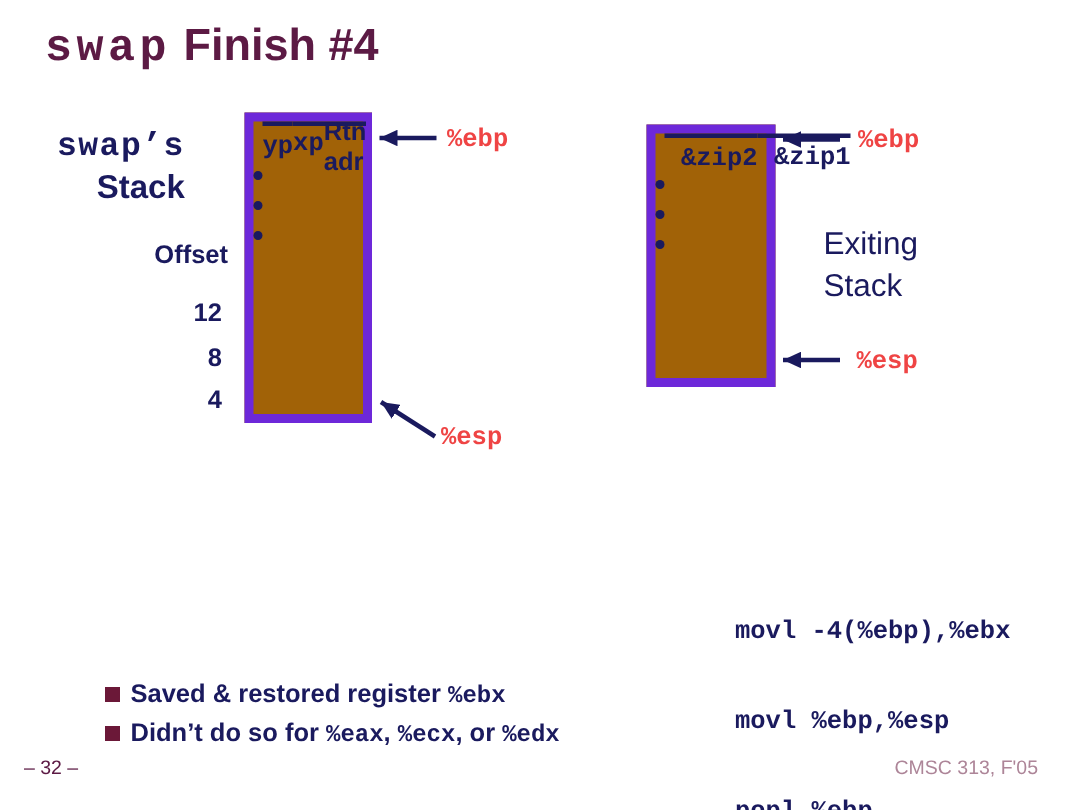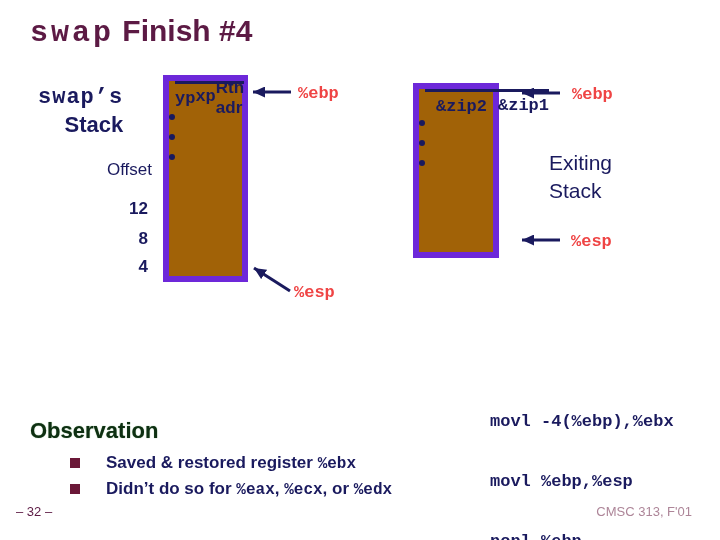--- a/index.html
+++ b/index.html
@@ -8,21 +8,21 @@
   .mono{font-family:"Liberation Mono","DejaVu Sans Mono",monospace;}
 
   
   .title{position:absolute;left:30px;top:14px;font-size:30px;font-weight:bold;color:#5c1a44;white-space:nowrap;}
   .title .mono{letter-spacing:3px;font-weight:bold;}
 
   
   .stack-name{position:absolute;left:38px;top:84px;font-size:22px;font-weight:bold;color:#1a1a5e;line-height:27px;text-align:right;}
   .stack-name .mono{letter-spacing:1px;}
   .offset-label{position:absolute;left:88px;top:160px;width:64px;text-align:right;
-                font-size:17px;font-weight:normal;color:#1a1a5e;}
+                font-size:17px;font-weight:bold;color:#1a1a5e;}
   .offset-num{position:absolute;width:48px;text-align:right;left:100px;
               font-size:17px;font-weight:bold;color:#1a1a5e;}
 
   
   .stackbox{position:absolute;box-sizing:border-box;background:#a16207;border:6px solid #6d28d9;
             display:flex;flex-direction:row;}
   .dotcell{display:flex;flex-direction:column;align-items:center;justify-content:center;}
   .dot{width:6px;height:6px;border-radius:50%;background:#1a1a5e;margin:7px 0;}
   .cell{box-sizing:border-box;border-top:3px solid #1a1a5e;display:flex;align-items:center;justify-content:center;
         font-size:17px;font-weight:bold;color:#1a1a5e;}
@@ -35,21 +35,21 @@
 
   .exiting{position:absolute;left:549px;top:149px;font-size:21px;font-weight:normal;color:#1a1a5e;line-height:28px;}
 
   
   .code{position:absolute;left:490px;top:372px;font-family:"Liberation Mono","DejaVu Sans Mono",monospace;
         font-size:17px;font-weight:bold;color:#1a1a5e;line-height:20px;white-space:pre;}
 
   
   .obs-head{position:absolute;left:30px;top:418px;font-size:22px;font-weight:bold;color:#0e2f12;
             text-shadow:0 0 1px #6f9f6f;}
-  .bullet-row{position:absolute;left:70px;display:flex;align-items:flex-start;white-space:nowrap;gap:19px;}
+  .bullet-row{position:absolute;left:70px;display:flex;align-items:flex-start;white-space:nowrap;}
   .bullet-sq{width:10px;height:10px;background:#6b1838;margin:5px 7px 0 0;flex:0 0 auto;}
   .bullet-text{font-size:17px;font-weight:bold;color:#1a1a5e;}
   .bullet-text .mono{font-size:16px;}
 
   
   .footer-page{position:absolute;left:16px;top:504px;font-size:13px;color:#5c1a44;}
   .footer-course{position:absolute;right:8px;top:504px;font-size:13px;color:#ad8598;}
 
   svg.arrows{position:absolute;left:0;top:0;pointer-events:none;}
 </style>
@@ -76,21 +76,21 @@
     <div class="dotcell" style="height:112px;">
       <span class="dot"></span>
       <span class="dot"></span>
       <span class="dot"></span>
     </div>
     <div class="cell mono-cell" style="height:31px;">yp</div>
     <div class="cell mono-cell" style="height:28px;">xp</div>
     <div class="cell" style="height:30px;">Rtn adr</div>
   </div>
 
-  <div class="stackbox" style="left:413px;top:83px;width:86px;height:175px;">
+  <div class="stackbox" style="left:431px;top:83px;width:86px;height:175px;">
     <div class="dotcell" style="height:108px;">
       <span class="dot"></span>
       <span class="dot"></span>
       <span class="dot"></span>
     </div>
     <div class="cell mono-cell left-align" style="height:32px;">&amp;zip2</div>
     <div class="cell mono-cell left-align" style="height:29px;">&amp;zip1</div>
   </div>
 
   <div class="reg" style="left:298px;top:84px;">%ebp</div>
@@ -115,28 +115,27 @@
     <line x1="560" y1="240" x2="522" y2="240" stroke="#1a1a5e" stroke-width="3" marker-end="url(#ah)"></line>
   </svg>
 
   <div class="code">
     <div>movl -4(%ebp),%ebx</div>
     <div>movl %ebp,%esp</div>
     <div>popl %ebp</div>
     
   </div>
 
-  <div class="obs-head">Observation</div>
 
   <div class="bullet-row" style="top:453px;">
     <span class="bullet-sq"></span>
     <span class="bullet-text"><span>Saved &amp; restored register </span><span class="mono">%ebx</span></span>
   </div>
 
   <div class="bullet-row" style="top:479px;justify-content:center;">
     <span class="bullet-sq"></span>
     <span class="bullet-text"><span>Didn’t do so for </span><span class="mono">%eax</span><span>, </span><span class="mono">%ecx</span><span>, or </span><span class="mono">%edx</span></span>
   </div>
 
   <div class="footer-page">– 32 –</div>
-  <div class="footer-course">CMSC 313, F'01</div>
+  <div class="footer-course">CMSC 313, F'05</div>
 
 </div>
 
 </body></html>

